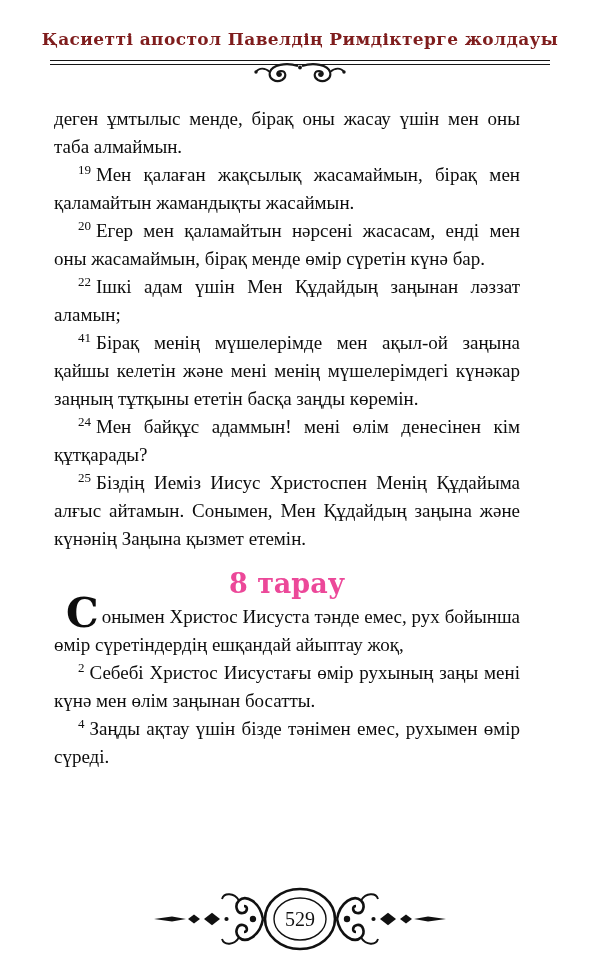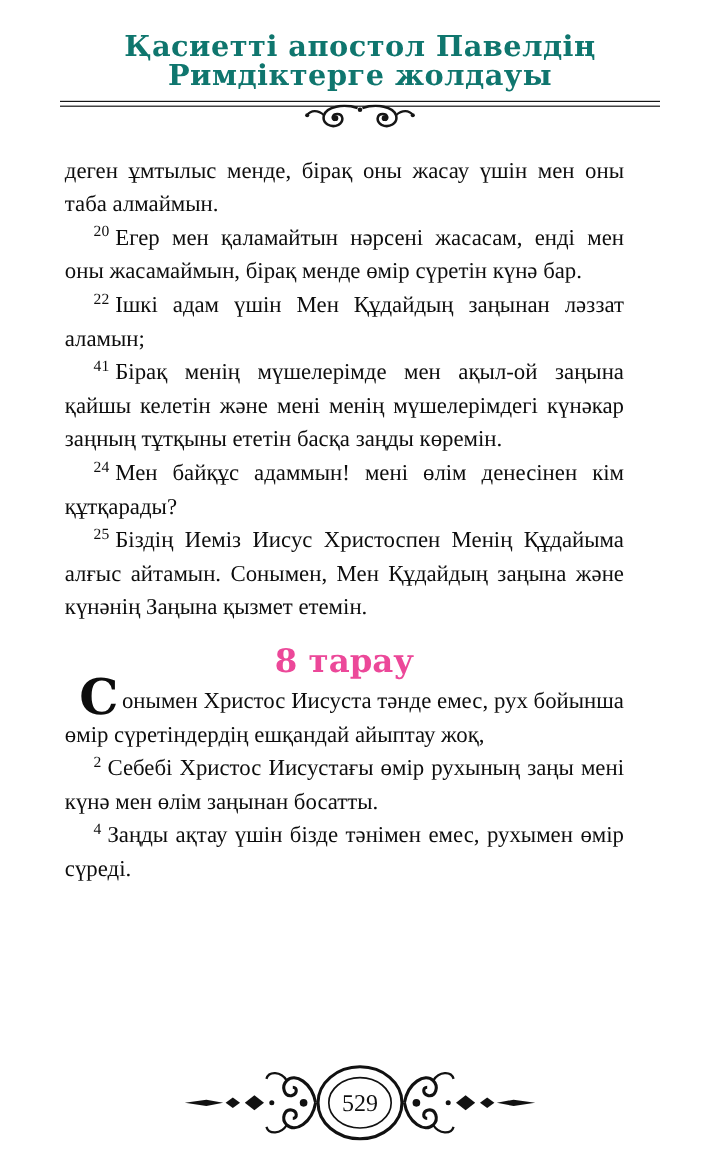--- a/index.html
+++ b/index.html
@@ -20,24 +20,24 @@
   }
   
   .page-header {
     padding-top: 27px;
     text-align: center;
   }
   .running-title {
     margin: 0 40px 9px 40px;
     font-family: "DejaVu Serif", serif;
     font-weight: 700;
-    font-size: 24px;
+    font-size: 17px;
     line-height: 24px;
     letter-spacing: 0.4px;
-    color: #0f766e;
+    color: #7f1d1d;
   }
   .header-rule {
     width: 500px;
     margin: 0 auto;
     height: 3px;
     border-top: 1.5px solid #161616;
     border-bottom: 1.5px solid #161616;
   }
   .header-ornament {
     margin-top: -2px;
@@ -110,20 +110,21 @@
         <circle cx="48" cy="4.5" r="1.9" fill="#161616"></circle>
       </svg>
     </div>
   </header>
 
   <main class="scripture">
 
     <p class="cont-par">деген ұмтылыс менде, бірақ оны жасау үшін мен оны таба алмаймын.</p>
 
     <div>
+        <p class="verse"><sup class="vnum">19</sup><span>Мен қалаған жақсылық жасамаймын, бірақ мен қаламайтын жамандықты жасаймын.</span></p>
         <p class="verse"><sup class="vnum">20</sup><span>Егер мен қаламайтын нәрсені жасасам, енді мен оны жасамаймын, бірақ менде өмір сүретін күнә бар.</span></p>
         <p class="verse"><sup class="vnum">22</sup><span>Ішкі адам үшін Мен Құдайдың заңынан ләззат аламын;</span></p>
         <p class="verse"><sup class="vnum">41</sup><span>Бірақ менің мүшелерімде мен ақыл-ой заңына қайшы келетін және мені менің мүшелерімдегі күнәкар заңның тұтқыны ететін басқа заңды көремін.</span></p>
         <p class="verse"><sup class="vnum">24</sup><span>Мен байқұс адаммын! мені өлім денесінен кім құтқарады?</span></p>
         <p class="verse"><sup class="vnum">25</sup><span>Біздің Иеміз Иисус Христоспен Менің Құдайыма алғыс айтамын. Сонымен, Мен Құдайдың заңына және күнәнің Заңына қызмет етемін.</span></p>
       </div>
 
     <h2 class="chapter-heading">8 тарау</h2>
 
     <p class="first-verse"><span class="dropcap">С</span><span>онымен Христос Иисуста тәнде емес, рух бойынша өмір сүретіндердің ешқандай айыптау жоқ,</span></p>

